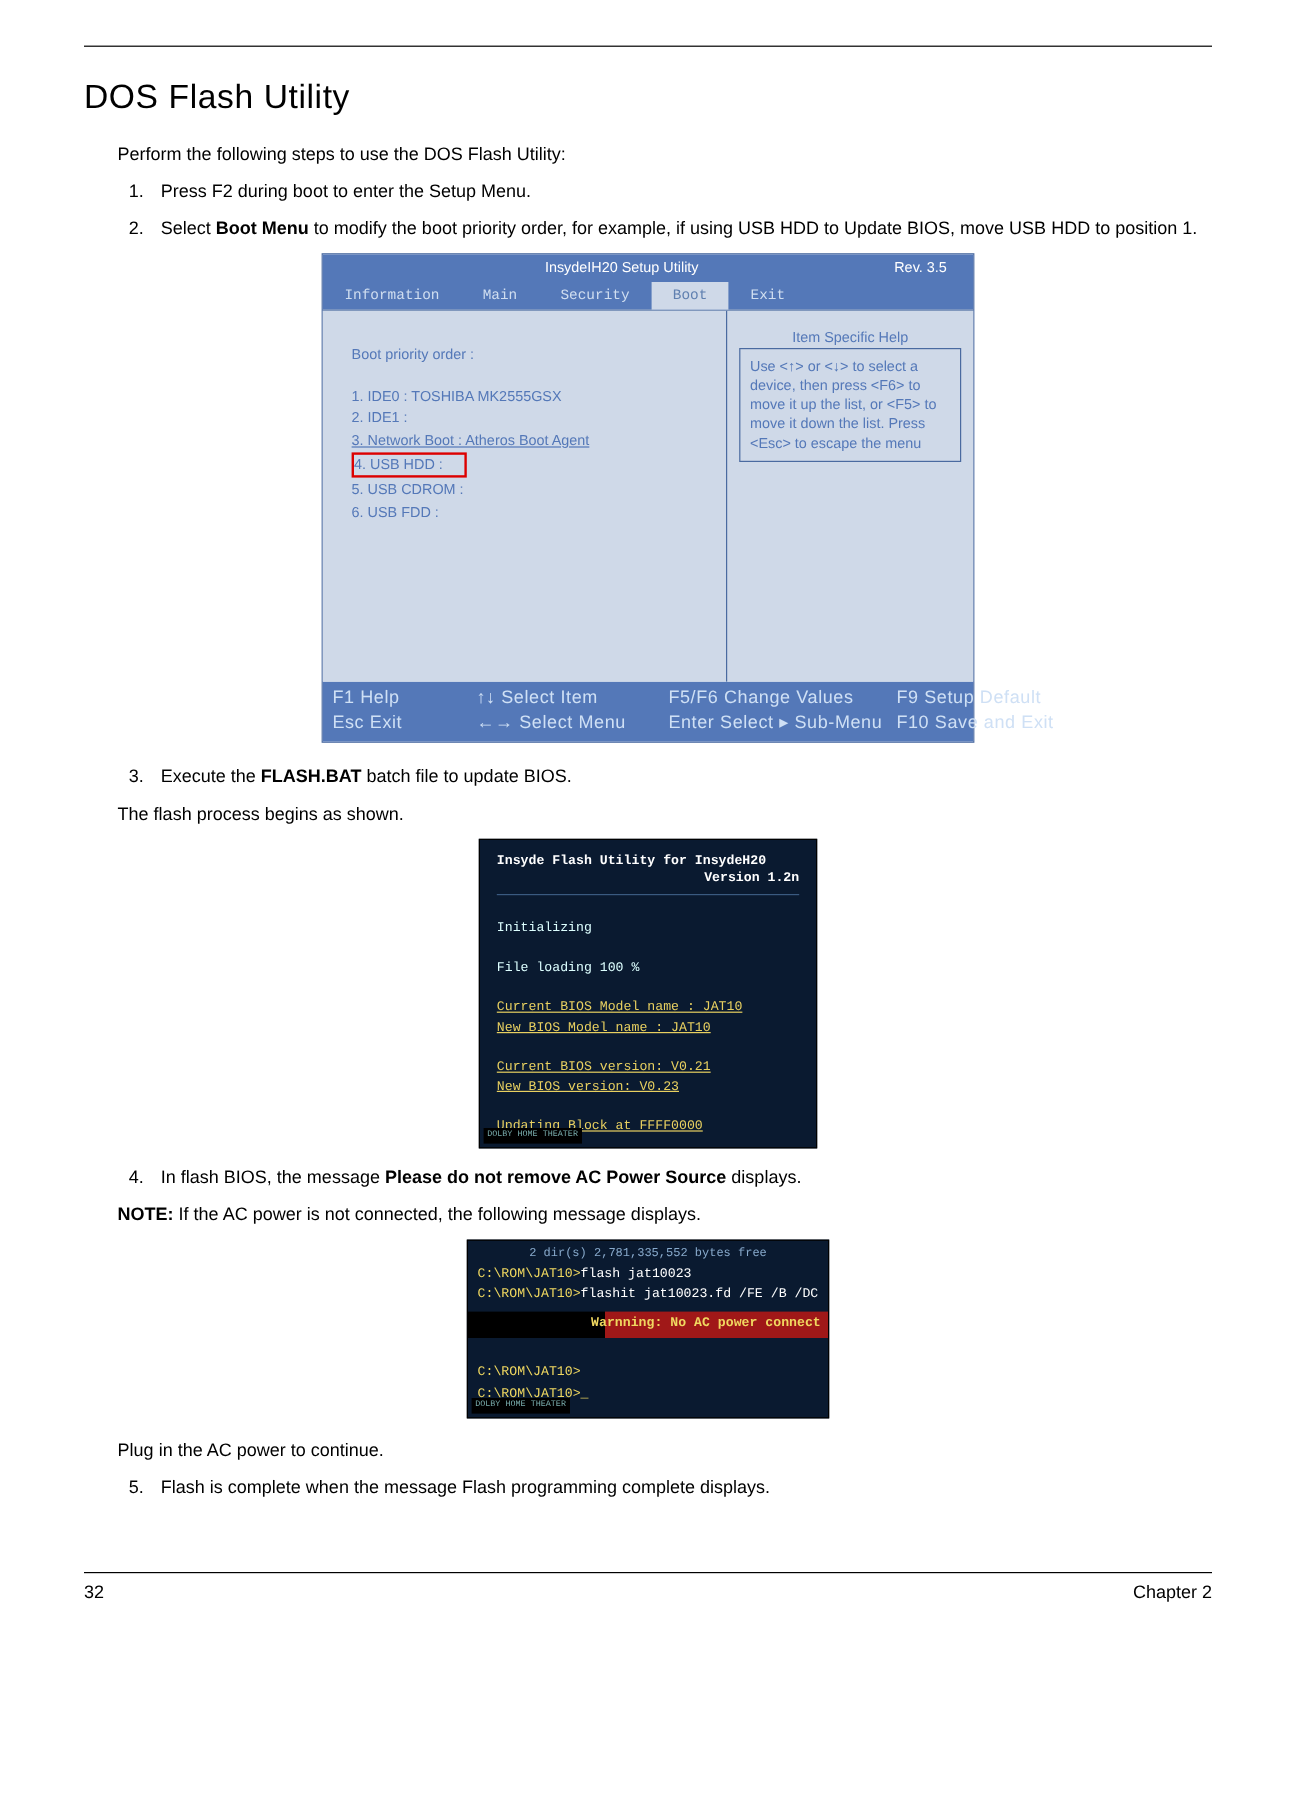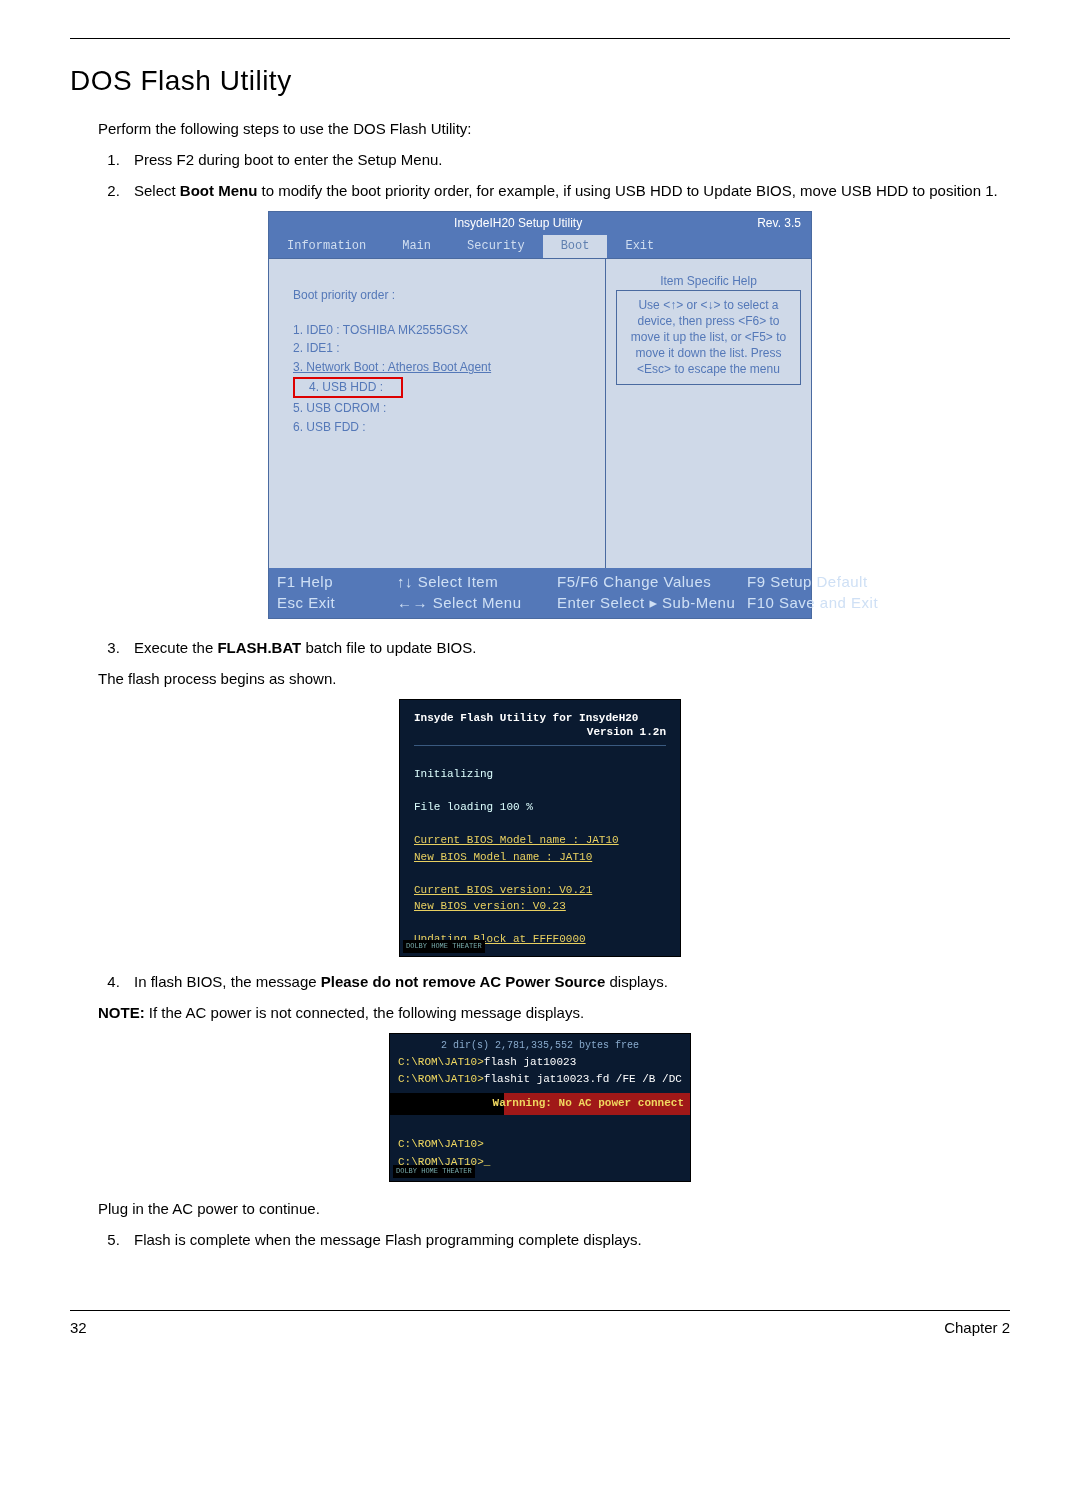--- a/index.html
+++ b/index.html
@@ -20,50 +20,50 @@
   ol.steps li { padding-left: 10px; margin-bottom: 10px; }
   .bios-box {
     width: 544px; margin: 10px auto 18px auto;
     border: 1px solid #4a6aa0;
     font-family: Arial, sans-serif;
     font-size: 12px;
   }
   .bios-title {
     background: #5478b8; color: #fff;
     display: flex; justify-content: space-between;
-    padding: 3px 10px;
+    padding: 3px 22px;
   }
   .bios-tabs {
     background: #5478b8; display: flex; color: #d0def0;
   }
   .bios-tab { padding: 3px 18px; font-family: Liberation Mono, monospace; }
   .bios-tab.active { background: #cfd9e8; color: #6080b0; }
   .bios-body {
     display: flex; height: 310px;
     border-top: 1px solid #4a6aa0;
   }
   .bios-left {
     flex: 1; background: #cfd9e8; padding: 28px 18px 10px 24px;
     color: #5478b8; position: relative;
   }
   .bios-left .heading { color:#5478b8; margin-bottom: 18px; }
   .bios-left .item { margin: 2px 0; }
   .bios-left .hlbox {
     border: 2px solid #d00; display:inline-block;
-    padding: 0 18px 0 14px; margin-top:-1px;
+    padding: 0 18px 0 0; margin-top:-1px;
   }
   .bios-right {
     width: 206px; background: #cfd9e8;
     border-left: 1px solid #4a6aa0;
     padding: 14px 0 10px 0; color:#5478b8;
   }
   .bios-right .rtitle { text-align:center; color:#5478b8;}
   .bios-right .help {
     border: 1px solid #4a6aa0; margin: 0 10px; padding: 6px 8px;
-    font-size: 12px; line-height: 1.35; text-align: center;
+    font-size: 12px; line-height: 1.35;
   }
   .bios-footer {
     background: #5478b8; color: #cfe0f5;
     font-size: 15px; padding: 3px 8px 5px 8px;
     display: grid;
     grid-template-columns: 120px 160px 190px 160px;
     row-gap: 0;
   }
   .bios-footer .cell { white-space: nowrap; letter-spacing: 0.5px;}
 

